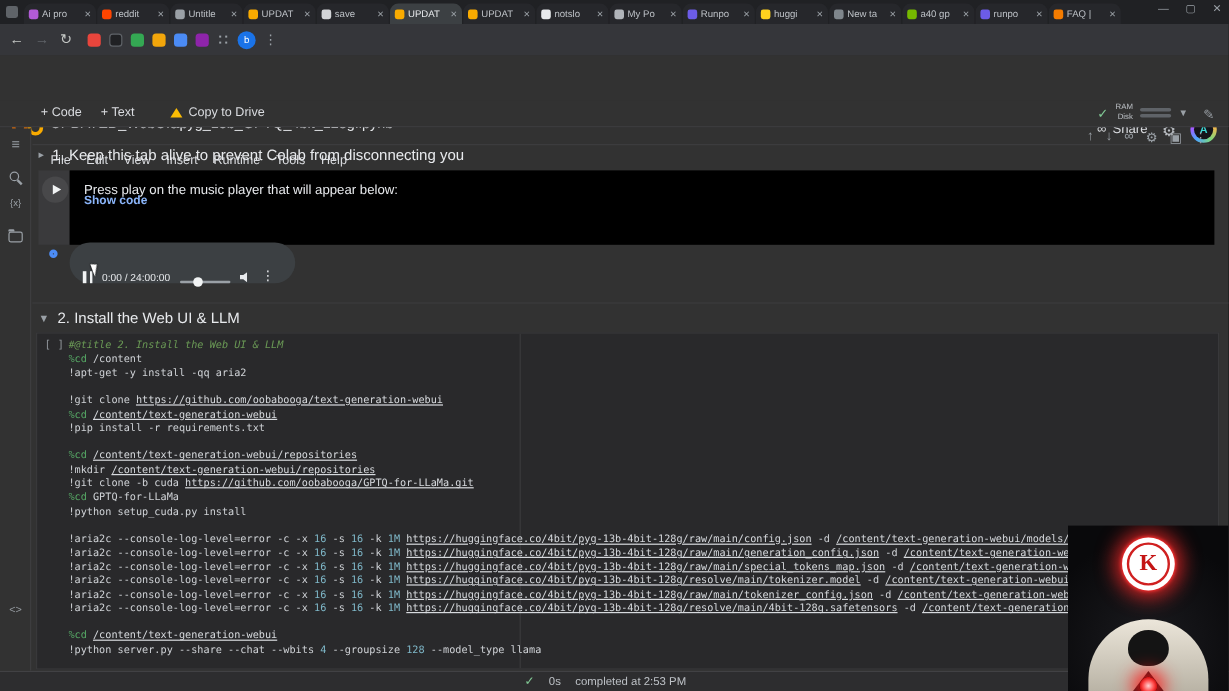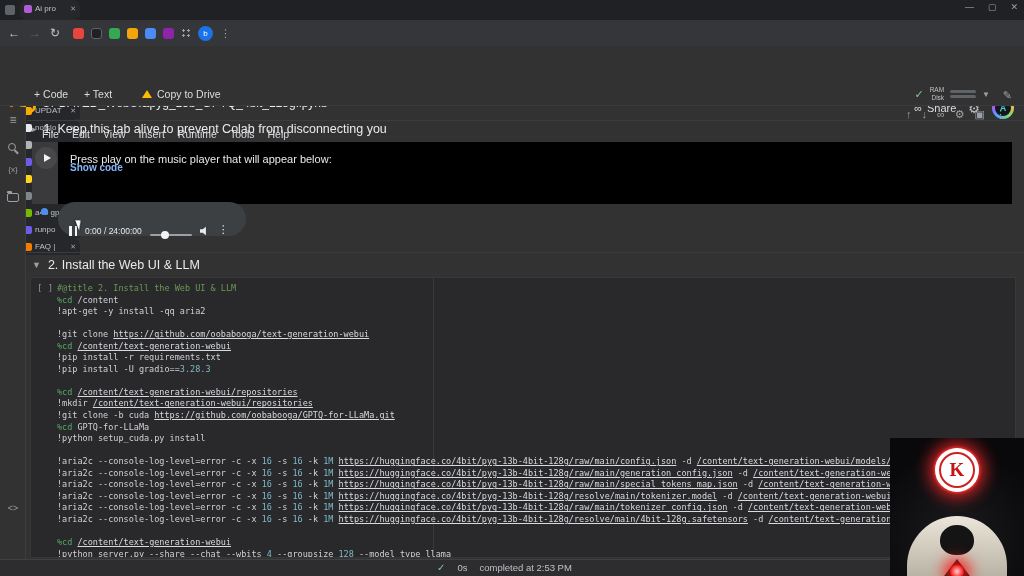--- a/index.html
+++ b/index.html
@@ -2,21 +2,21 @@
 <html><head>
 <meta charset="utf-8">
 <style>
   * { margin:0; padding:0; box-sizing:border-box; }
   body { background:#000; font-family:"Liberation Sans", sans-serif; }
   #screen { position:relative; width:1024px; height:576px; background:#323232; overflow:hidden; color:#e8eaed; }
 
   
   .tabstrip { position:absolute; top:0; left:0; right:0; height:20px; background:#202124; display:flex; align-items:flex-end; padding-left:20px; }
   .pretab-icon { position:absolute; left:5px; top:5px; width:10px; height:10px; border-radius:2px; background:#5f6368; }
-  #tabs { display:flex; align-items:flex-end; height:20px;flex-direction:column; }
+  #tabs { display:flex; align-items:flex-end; height:20px; }
   .tab { width:60px; height:17px; display:flex; align-items:center; gap:3px; padding:0 4px; border-radius:7px 7px 0 0; font-size:8px; color:#bdc1c6; background:#26272b; margin-right:1px; overflow:hidden; flex:none; }
   .tab.active { background:#3c4043; color:#e8eaed; }
   .fav { width:8px; height:8px; border-radius:2px; flex:none; }
   .tlabel { white-space:nowrap; overflow:hidden; flex:1; }
   .tclose { font-size:7px; color:#9aa0a6; flex:none; }
   .winctl { position:absolute; right:6px; top:2px; display:flex; gap:14px; color:#9aa0a6; font-size:9px; }
 
   
   .addrbar { position:absolute; top:20px; left:0; right:0; height:26px; background:#35363a; display:flex; align-items:center; padding:0 8px; gap:9px; }
   .navic { color:#c4c7c5; font-size:12px; line-height:1; }
@@ -87,21 +87,21 @@
   .volic { width:10px; height:10px; background:#e8eaed; clip-path:polygon(0 32%, 30% 32%, 62% 8%, 62% 92%, 30% 68%, 0 68%); }
   .pkebab { color:#e8eaed; font-size:11px; }
   .cursor { position:absolute; left:77px; top:219px; width:0; height:0; border-left:5px solid #fff; border-bottom:9px solid transparent; border-top:2px solid transparent; transform:rotate(-20deg); filter:drop-shadow(0 0 1px #000); z-index:8; }
 
   
   .codecell { position:absolute; left:30px; top:277px; right:8px; height:281px; background:#29292b; border:1px solid #38383a; overflow:hidden; }
   .gutter-brackets { position:absolute; left:6px; top:5px; font-family:"DejaVu Sans Mono", monospace; font-size:9px; color:#8f949a; }
   .codelines { position:absolute; left:26px; top:5px; right:2px; bottom:0; overflow:hidden; font-family:"DejaVu Sans Mono", monospace; font-size:8.5px; }
   .cl { height:11.55px; line-height:11.55px; white-space:pre; }
   .sg-pln { color:#cfd2d6; }
-  .sg-com { color:#6a9955; }
+  .sg-com { color:#6a9955;font-style:italic; }
   .sg-mag { color:#56a865; }
   .sg-num { color:#7fb8c9; }
   .sg-lnk { color:#d7dade; text-decoration:underline; }
   .ruler { position:absolute; left:402px; top:0; bottom:0; width:1px; background:#3a3a3c; }
 
   
   .statusbar { position:absolute; left:0; right:0; bottom:0; height:17px; background:#2d2d2f; border-top:1px solid #414144; }
   .status-inner { position:absolute; left:437px; top:2px; display:flex; align-items:center; gap:12px; font-size:9.5px; color:#bdc1c6; }
   .st-check { color:#81c995; font-size:10px; }
 
@@ -338,21 +338,20 @@
     <span class="gutter-brackets">[ ]</span>
     <div class="ruler"></div>
     <div class="codelines" id="codelines">
         <div class="cl"><span class="sg-com">#@title 2. Install the Web UI &amp; LLM</span></div>
         <div class="cl"><span class="sg-mag">%cd</span><span class="sg-pln"> /content</span></div>
         <div class="cl"><span class="sg-pln">!apt-get -y install -qq aria2</span></div>
         <div class="cl">&nbsp;</div>
         <div class="cl"><span class="sg-pln">!git clone </span><span class="sg-lnk">https://github.com/oobabooga/text-generation-webui</span></div>
         <div class="cl"><span class="sg-mag">%cd</span><span class="sg-pln"> </span><span class="sg-lnk">/content/text-generation-webui</span></div>
         <div class="cl"><span class="sg-pln">!pip install -r requirements.txt</span></div>
-        <div class="cl"><span class="sg-pln">!pip install -U gradio==</span><span class="sg-num">3.28.3</span></div>
         <div class="cl">&nbsp;</div>
         <div class="cl"><span class="sg-mag">%cd</span><span class="sg-pln"> </span><span class="sg-lnk">/content/text-generation-webui/repositories</span></div>
         <div class="cl"><span class="sg-pln">!mkdir </span><span class="sg-lnk">/content/text-generation-webui/repositories</span></div>
         <div class="cl"><span class="sg-pln">!git clone -b cuda </span><span class="sg-lnk">https://github.com/oobabooga/GPTQ-for-LLaMa.git</span></div>
         <div class="cl"><span class="sg-mag">%cd</span><span class="sg-pln"> GPTQ-for-LLaMa</span></div>
         <div class="cl"><span class="sg-pln">!python setup_cuda.py install</span></div>
         <div class="cl">&nbsp;</div>
         <div class="cl"><span class="sg-pln">!aria2c --console-log-level=error -c -x </span><span class="sg-num">16</span><span class="sg-pln"> -s </span><span class="sg-num">16</span><span class="sg-pln"> -k </span><span class="sg-num">1M</span><span class="sg-pln"> </span><span class="sg-lnk">https://huggingface.co/4bit/pyg-13b-4bit-128g/raw/main/config.json</span><span class="sg-pln"> -d </span><span class="sg-lnk">/content/text-generation-webui/models/pyg-13b-4bit-128g</span><span class="sg-pln"> -o c</span></div>
         <div class="cl"><span class="sg-pln">!aria2c --console-log-level=error -c -x </span><span class="sg-num">16</span><span class="sg-pln"> -s </span><span class="sg-num">16</span><span class="sg-pln"> -k </span><span class="sg-num">1M</span><span class="sg-pln"> </span><span class="sg-lnk">https://huggingface.co/4bit/pyg-13b-4bit-128g/raw/main/generation_config.json</span><span class="sg-pln"> -d </span><span class="sg-lnk">/content/text-generation-webui/models/pyg-13b-4bit-128g</span></div>
         <div class="cl"><span class="sg-pln">!aria2c --console-log-level=error -c -x </span><span class="sg-num">16</span><span class="sg-pln"> -s </span><span class="sg-num">16</span><span class="sg-pln"> -k </span><span class="sg-num">1M</span><span class="sg-pln"> </span><span class="sg-lnk">https://huggingface.co/4bit/pyg-13b-4bit-128g/raw/main/special_tokens_map.json</span><span class="sg-pln"> -d </span><span class="sg-lnk">/content/text-generation-webui/models/pyg-13b-4bit-128g</span></div>

